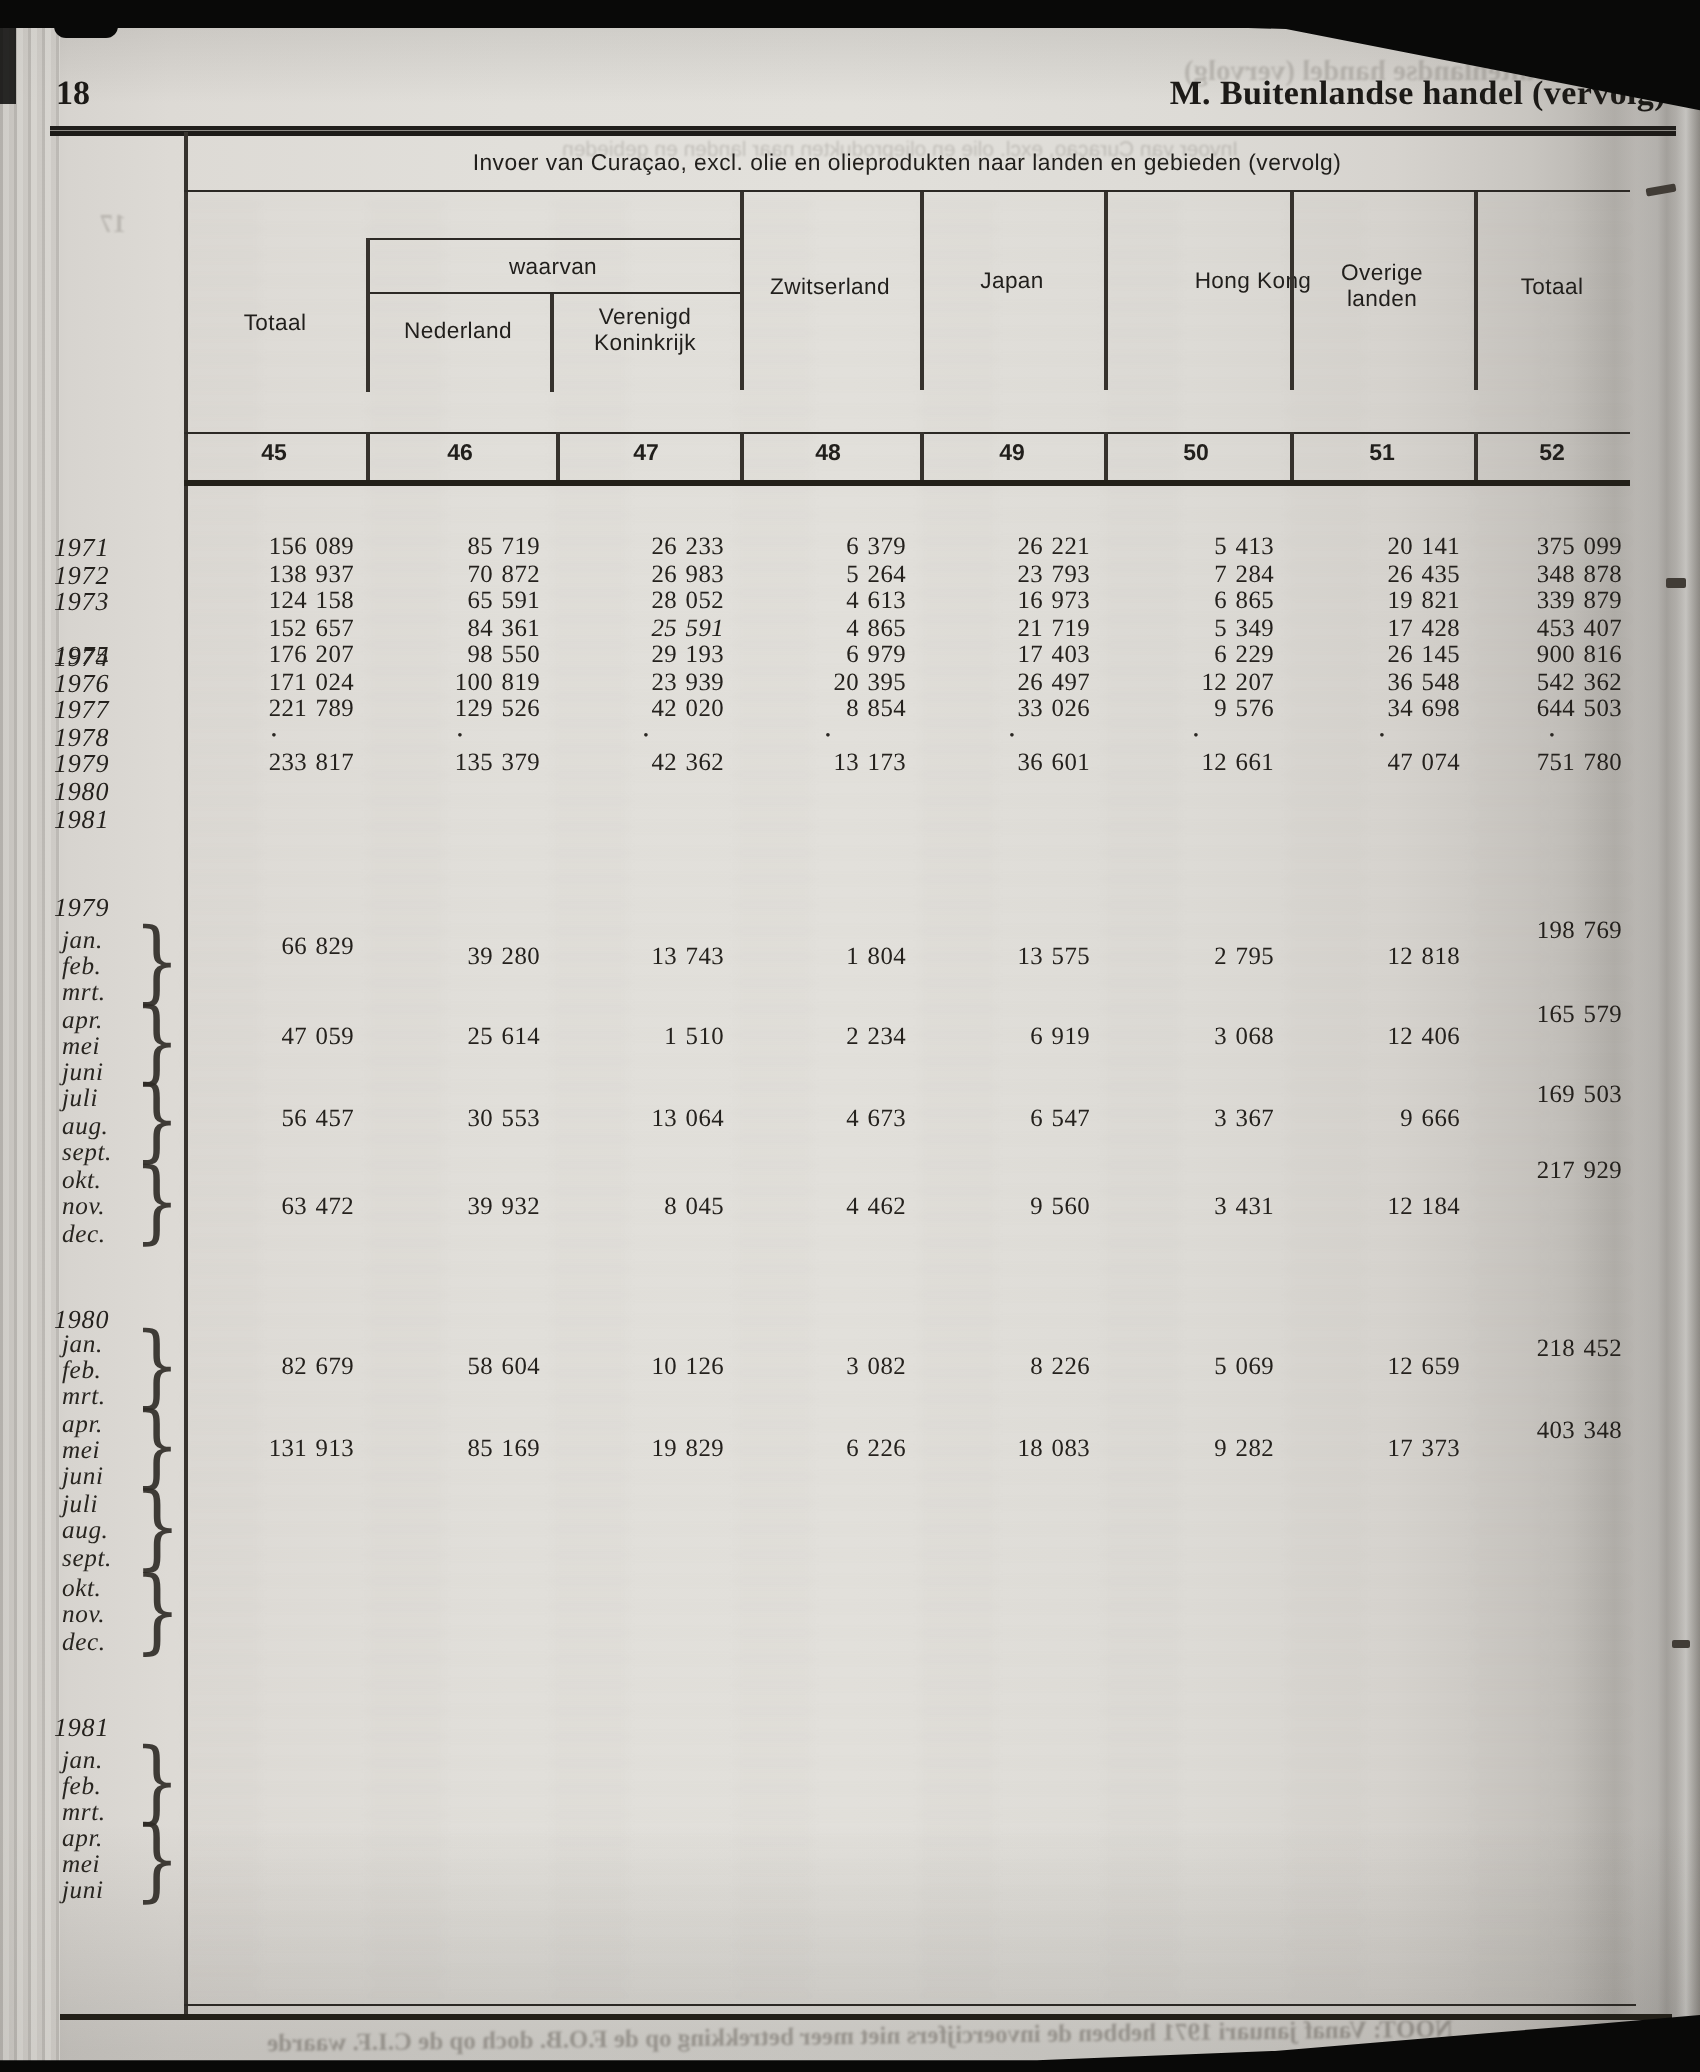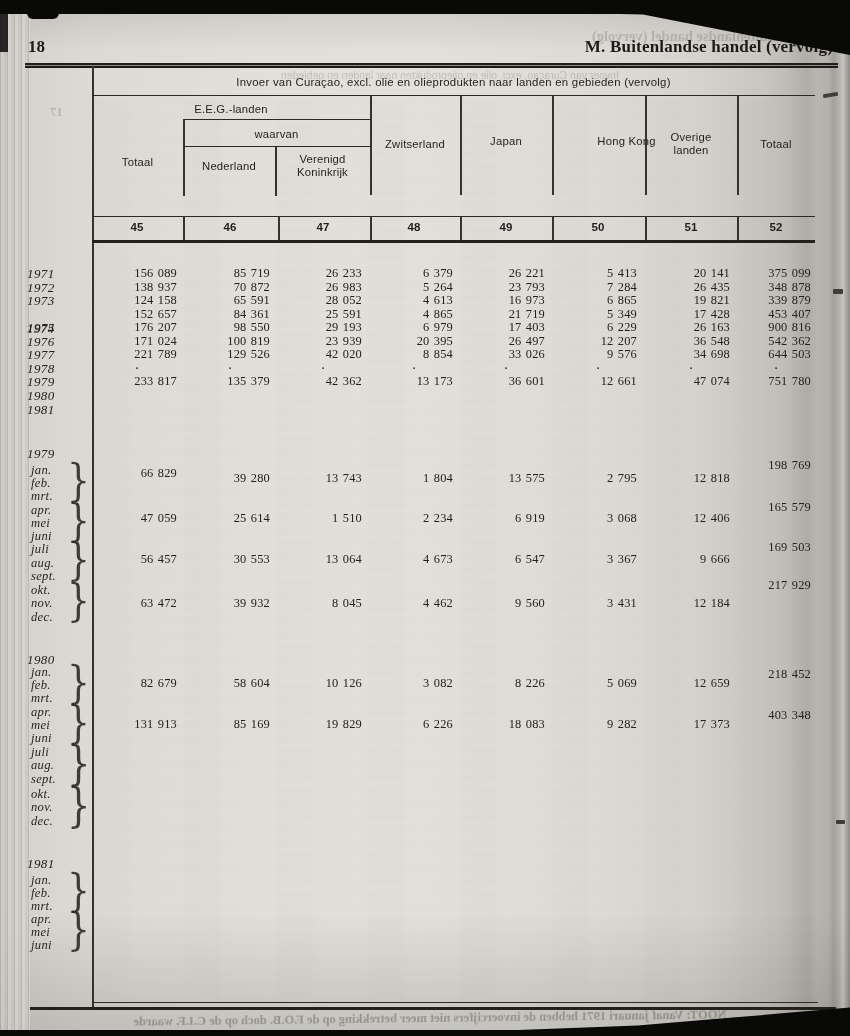--- a/index.html
+++ b/index.html
@@ -51,21 +51,20 @@
   <div class="ghost" style="left:68px;top:1011px;width:724px;font:600 12.5px 'Liberation Serif',serif;opacity:.5;text-align:center;transform:rotate(-.7deg) scaleX(-1);">NOOT: Vanaf januari 1971 hebben de invoercijfers niet meer betrekking op de F.O.B. doch op de C.I.F. waarde</div>
 
   <div class="pgnum" style="left:28px;top:37px;">18</div>
   <div class="pghead" style="right:17px;top:37px;">M.  Buitenlandse handel (vervolg)</div>
   <div class="toprule"></div>
 
   <div class="vline" style="left:92px;top:66px;height:943px;width:1.7px;"></div>
   <div class="tbl-title" style="left:92px;top:76px;width:723px;">Invoer van Curaçao, excl. olie en olieprodukten naar landen en gebieden (vervolg)</div>
   <div class="hline" style="left:92px;top:95px;width:723px;"></div>
 
-  <div class="hd" style="left:92px;top:103px;width:278px;">E.E.G.-landen</div>
   <div class="hline" style="left:183px;top:119px;width:187px;"></div>
   <div class="hd" style="left:92px;top:156px;width:91px;">Totaal</div>
   <div class="hd" style="left:183px;top:128px;width:187px;">waarvan</div>
   <div class="hline" style="left:183px;top:146px;width:187px;"></div>
   <div class="hd" style="left:183px;top:160px;width:92px;">Nederland</div>
   <div class="hd" style="left:275px;top:153px;width:95px;">
       <span style="position:static;display:block;max-width:66px;margin:0 auto;">Verenigd Koninkrijk</span>
     </div>
   <div class="hd" style="left:370px;top:138px;width:90px;">Zwitserland</div>
   <div class="hd" style="left:460px;top:135px;width:92px;">Japan</div>
@@ -136,34 +135,34 @@
     <div class="num" style="left: 175px; top: 293.1px;">65 591</div>
     <div class="num" style="left: 267px; top: 293.1px;">28 052</div>
     <div class="num" style="left: 358px; top: 293.1px;">4 613</div>
     <div class="num" style="left: 450px; top: 293.1px;">16 973</div>
     <div class="num" style="left: 542px; top: 293.1px;">6 865</div>
     <div class="num" style="left: 635px; top: 293.1px;">19 821</div>
     <div class="num" style="left: 716px; top: 293.1px;">339 879</div>
     <div class="yr" style="left: 27px; top: 321px;">1974</div>
     <div class="num" style="left: 82px; top: 306.65px;">152 657</div>
     <div class="num" style="left: 175px; top: 306.65px;">84 361</div>
-    <div class="num" style="left: 267px; top: 306.65px;">25 591</div>
+    <div class="num" style="left: 267px; top: 306.65px; font-style: italic;">25 591</div>
     <div class="num" style="left: 358px; top: 306.65px;">4 865</div>
     <div class="num" style="left: 450px; top: 306.65px;">21 719</div>
     <div class="num" style="left: 542px; top: 306.65px;">5 349</div>
     <div class="num" style="left: 635px; top: 306.65px;">17 428</div>
     <div class="num" style="left: 716px; top: 306.65px;">453 407</div>
     <div class="yr" style="left: 27px; top: 320.2px;">1975</div>
     <div class="num" style="left: 82px; top: 320.2px;">176 207</div>
     <div class="num" style="left: 175px; top: 320.2px;">98 550</div>
     <div class="num" style="left: 267px; top: 320.2px;">29 193</div>
     <div class="num" style="left: 358px; top: 320.2px;">6 979</div>
     <div class="num" style="left: 450px; top: 320.2px;">17 403</div>
     <div class="num" style="left: 542px; top: 320.2px;">6 229</div>
-    <div class="num" style="left: 635px; top: 320.2px;">26 163</div>
+    <div class="num" style="left: 635px; top: 320.2px;">26 145</div>
     <div class="num" style="left: 716px; top: 320.2px;">900 816</div>
     <div class="yr" style="left: 27px; top: 333.75px;">1976</div>
     <div class="num" style="left: 82px; top: 333.75px;">171 024</div>
     <div class="num" style="left: 175px; top: 333.75px;">100 819</div>
     <div class="num" style="left: 267px; top: 333.75px;">23 939</div>
     <div class="num" style="left: 358px; top: 333.75px;">20 395</div>
     <div class="num" style="left: 450px; top: 333.75px;">26 497</div>
     <div class="num" style="left: 542px; top: 333.75px;">12 207</div>
     <div class="num" style="left: 635px; top: 333.75px;">36 548</div>
     <div class="num" style="left: 716px; top: 333.75px;">542 362</div>

